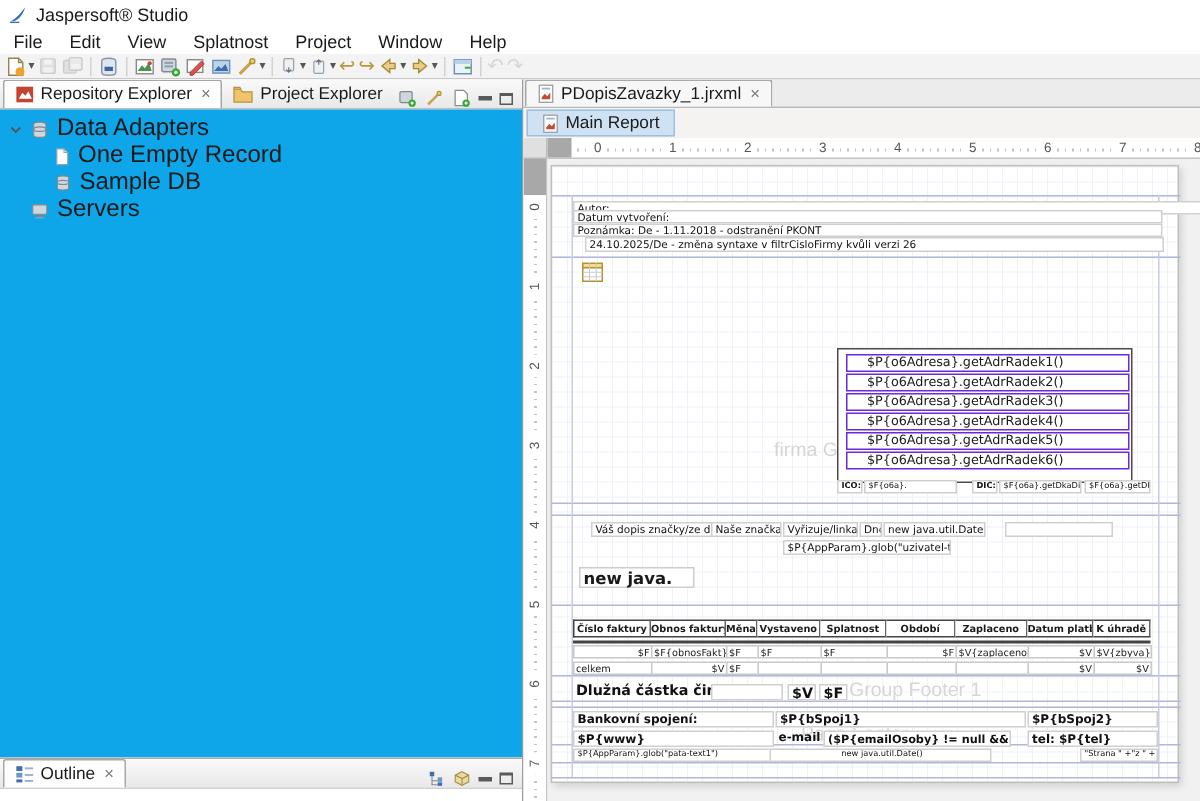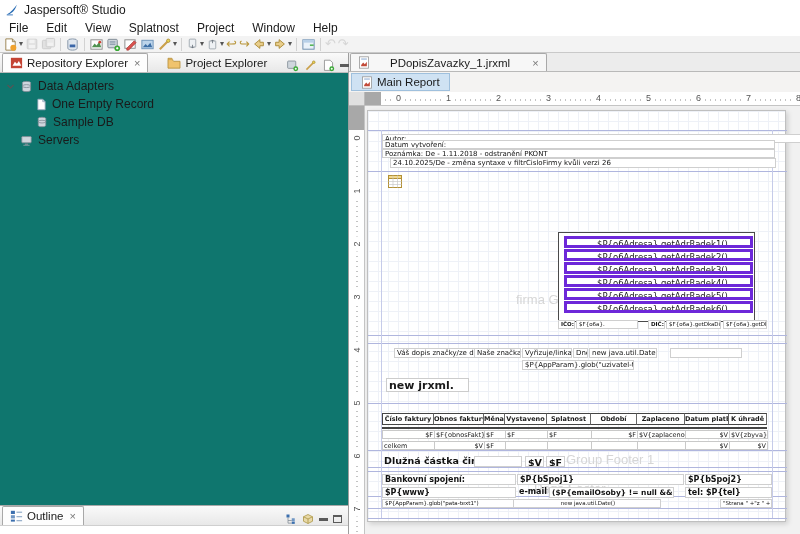--- a/index.html
+++ b/index.html
@@ -15,37 +15,37 @@
   .tbtn svg { display:block; }
   .caret { font-size:8px; color:#555; line-height:16px; margin-left:1px; }
   .tsep { width:1px; height:13px; background:#d2d2d2; margin:0 3px; }
   .dim { opacity:.45; filter:grayscale(1); }
   .uchar { font-size:13px; line-height:16px; color:#b9973c; }
   .gchar { font-size:13px; line-height:16px; color:#b3b3b3; }
 
   
   .main { position:absolute; top:53px; left:0; right:0; bottom:0; display:flex; }
   .leftcol { width:349px; display:flex; flex-direction:column; border-right:1px solid #9e9e9e; background:#fff; }
-  .ptabbar { height:20px; display:flex; align-items:flex-end; background:linear-gradient(#fafafa,#e8e8e8); border-bottom:1px solid #bdbdbd; padding-left:2px;gap:12px; }
+  .ptabbar { height:20px; display:flex; align-items:flex-end; background:linear-gradient(#fafafa,#e8e8e8); border-bottom:1px solid #bdbdbd; padding-left:2px; }
   .ptab { height:19px; display:flex; align-items:center; gap:4px; padding:0 7px; font-size:11.5px; white-space:nowrap; }
   .ptab.active { background:#fdfdfd; border:1px solid #a8a8a8; border-bottom:none; border-radius:2px 2px 0 0; }
   .closex { color:#777; font-size:11px; margin-left:2px; }
   .phicons { margin-left:auto; display:flex; align-items:center; gap:5px; padding-right:6px; }
   .ico-min { width:9px; height:3px; background:#5a5a5a; }
   .ico-max { width:9px; height:8px; border:1px solid #5a5a5a; border-top:2px solid #5a5a5a; }
-  .tree { flex:1; background:#0f766e; padding-top:4px; font-size:12px; overflow:hidden; }
+  .tree { flex:1; background:#0ea5e9; padding-top:4px; font-size:16px; overflow:hidden; }
   .trow { display:flex; align-items:center; gap:5px; height:18px; padding-left:6px; white-space:nowrap; }
   .trow.indent { padding-left:36px; }
   .chev { width:9px; display:inline-flex; }
   .outlinebar { height:29px; border-top:1px solid #a8a8a8; background:#fff; }
 
   
   .ecol { flex:1; display:flex; flex-direction:column; min-width:0; }
   .etabbar { height:19px; background:#ececec; border-bottom:1px solid #b9b9b9; display:flex; align-items:flex-end; padding-left:1px; }
-  .etab { height:18px; display:flex; align-items:center; gap:20px; padding:0 7px; background:#f7f7f7; border:1px solid #a9a9a9; border-bottom:none; border-radius:2px 2px 0 0; font-size:11.5px; white-space:nowrap; }
+  .etab { height:18px; display:flex; align-items:center; gap:4px; padding:0 7px; background:#f7f7f7; border:1px solid #a9a9a9; border-bottom:none; border-radius:2px 2px 0 0; font-size:11.5px; white-space:nowrap; }
   .earea { flex:1; position:relative; background:#eef0f2; overflow:hidden; }
   .subtabrow { position:absolute; left:0; top:0; right:0; height:20px; background:#f4f3f2; }
   .subtab { position:absolute; left:2px; top:1px; height:18px; display:flex; align-items:center; gap:4px; padding:0 9px; background:#cfe2f3; border:1px solid #9fc0dd; font-size:11.5px; }
   .corner { position:absolute; left:0; top:20px; width:16px; height:14px; background:#e0e0e0; border-right:1px solid #bbb; border-bottom:1px solid #bbb; }
   .hruler { position:absolute; left:16px; top:20px; right:0; height:14px; background:#fff; border-bottom:1px solid #c4c4c4;
             background-image:repeating-linear-gradient(90deg,#c4c4c4 0 1px,transparent 1px 5px); background-size:100% 2px; background-position:0 7px; background-repeat:no-repeat; }
   .hnum { position:absolute; top:1px; font-size:9px; color:#555; background:#fff; padding:0 2px; }
   .hdark { position:absolute; left:0; top:0; width:16px; height:13px; background:#a8a8a8; }
   .vruler { position:absolute; left:0; top:34px; width:16px; bottom:0; background:#fff; border-right:1px solid #c4c4c4;
             background-image:repeating-linear-gradient(180deg,#c4c4c4 0 1px,transparent 1px 5px); background-size:2px 100%; background-position:7px 0; background-repeat:no-repeat; }
@@ -56,21 +56,21 @@
           background-image:linear-gradient(#eef1f7 1px,transparent 1px),linear-gradient(90deg,#eef1f7 1px,transparent 1px); background-size:10px 10px; font-family:"DejaVu Sans",sans-serif; }
   .bline { position:absolute; left:0; width:419px; border-top:1px solid #b0b6de; z-index:1; }
   .mline { position:absolute; top:19px; height:388px; border-left:1px solid #c6cbe9; z-index:1; }
   .bandlabel { position:absolute; color:#d6d6d6; font-size:13px; z-index:1; white-space:nowrap; font-family:"Liberation Sans",sans-serif; }
   .el { position:absolute; background:#fff; border:1px solid #cfcfcf; font-size:7px; line-height:8px; color:#111; white-space:nowrap; overflow:hidden; z-index:2; padding-left:2px; }
   .nb { border:none; }
   .b { font-weight:bold; }
   .t6 { font-size:5.5px; line-height:7px; }
   .t8 { font-size:8px; line-height:10px; }
   .adrbox { position:absolute; left:190px; top:121px; width:197px; height:90px; background:#fff; border:1px solid #4a4a4a; z-index:2; padding-top:3px; }
-  .adrrow { margin:0 1px 1px 5px; height:12px; border:3px solid #6d28d9; font-size:8.5px; line-height:11px; padding-left:30px; white-space:nowrap; overflow:hidden; }
+  .adrrow { margin:0 1px 1px 5px; height:12px; border:1px solid #6d28d9; font-size:8.5px; line-height:11px; padding-left:13px; white-space:nowrap; overflow:hidden; }
   .vec { position:absolute; left:14px; top:267px; display:flex; align-items:center; z-index:2; font-weight:bold; font-size:11px; white-space:nowrap; }
   .vecval { border:1px solid #ccc; background:#fff; margin-left:4px; height:14px; line-height:13px; padding:0 14px 0 2px; }
   .grid9 { position:absolute; left:14px; width:385px; display:grid; grid-template-columns:52px 50px 21px 42px 44px 46px 48px 44px 38px; z-index:2; }
   .hcell { font-size:6.5px; line-height:11px; font-weight:bold; text-align:center; background:#fff; border-top:1px solid #444; border-bottom:1px solid #444; border-right:1px solid #666; height:12px; overflow:hidden; white-space:nowrap; }
   .hcell:first-child { border-left:1px solid #444; }
   .dcell { font-size:6.5px; line-height:8px; background:#fff; border:1px solid #c9c9c9; height:9px; overflow:hidden; white-space:nowrap; padding:0 1px; margin-right:-1px; }
   .ta-r { text-align:right; } .ta-c { text-align:center; }
   .thicksep { position:absolute; left:14px; width:385px; height:2px; background:#444; z-index:2; }
 </style>
 </head>
@@ -428,21 +428,21 @@
 
             <div class="el" style="left:26px;top:237px;width:91px;height:10px">Váš dopis značky/ze dne</div>
             <div class="el" style="left:106px;top:237px;width:47px;height:10px">Naše značka</div>
             <div class="el" style="left:154px;top:237px;width:50px;height:10px">Vyřizuje/linka</div>
             <div class="el" style="left:205px;top:237px;width:15px;height:10px">Dne:</div>
             <div class="el" style="left:221px;top:237px;width:68px;height:10px">new java.util.Date()</div>
             <div class="el" style="left:302px;top:237px;width:72px;height:10px"></div>
             <div class="el" style="left:154px;top:249px;width:112px;height:10px">$P{AppParam}.glob("uzivatel-t")</div>
 
             <div class="vec">
-              <span class="vecval">new jrxml.</span>
+              <span class="vecval">new java.</span>
             </div>
 
             <div class="grid9" style="top:302px">
               <span class="hcell">Číslo faktury</span>
               <span class="hcell">Obnos faktury</span>
               <span class="hcell">Měna</span>
               <span class="hcell">Vystaveno</span>
               <span class="hcell">Splatnost</span>
               <span class="hcell">Období</span>
               <span class="hcell">Zaplaceno</span>

